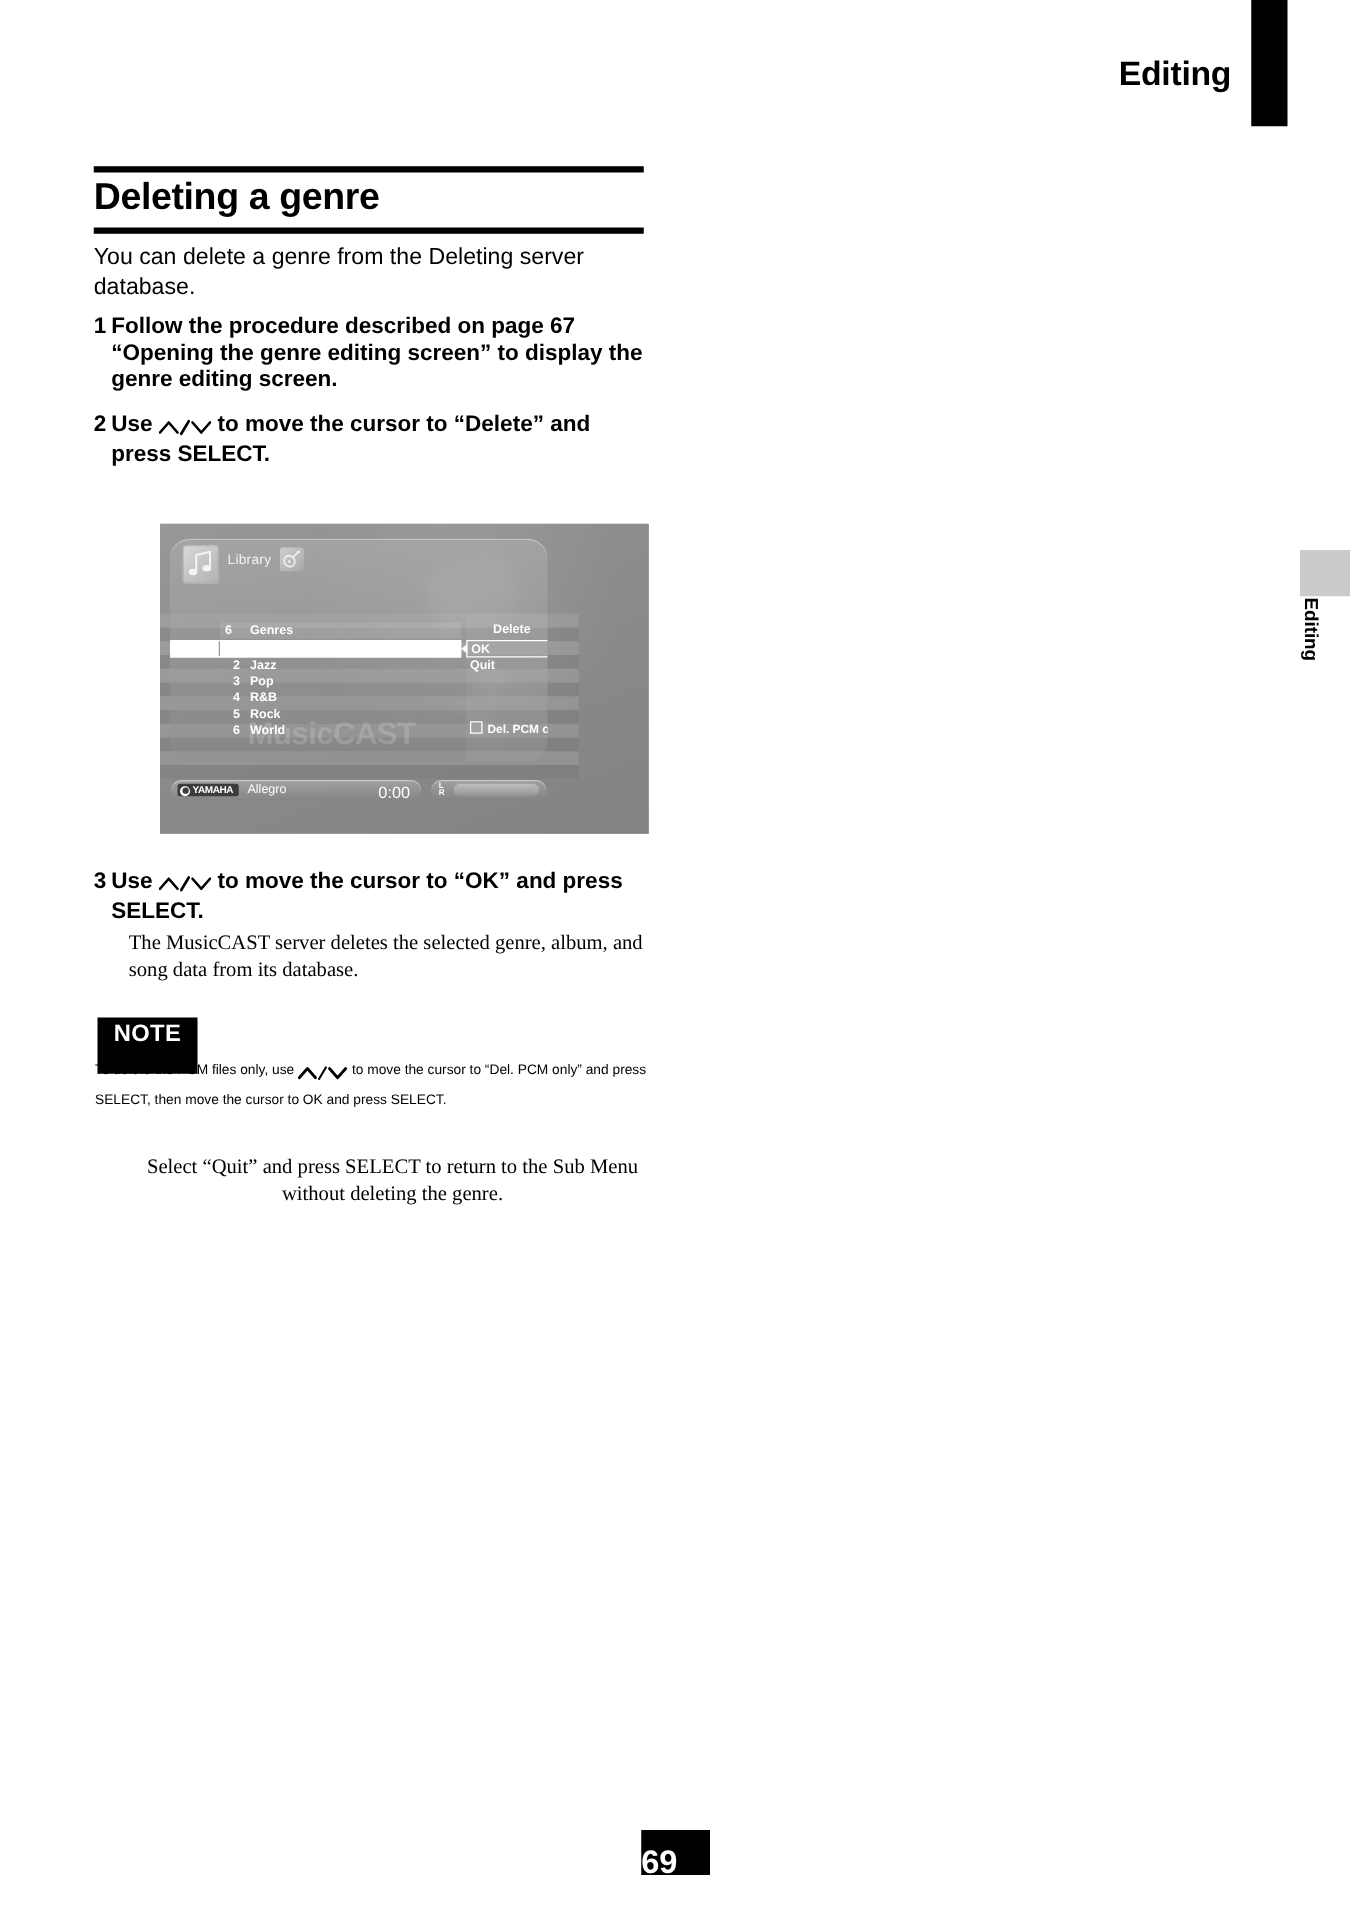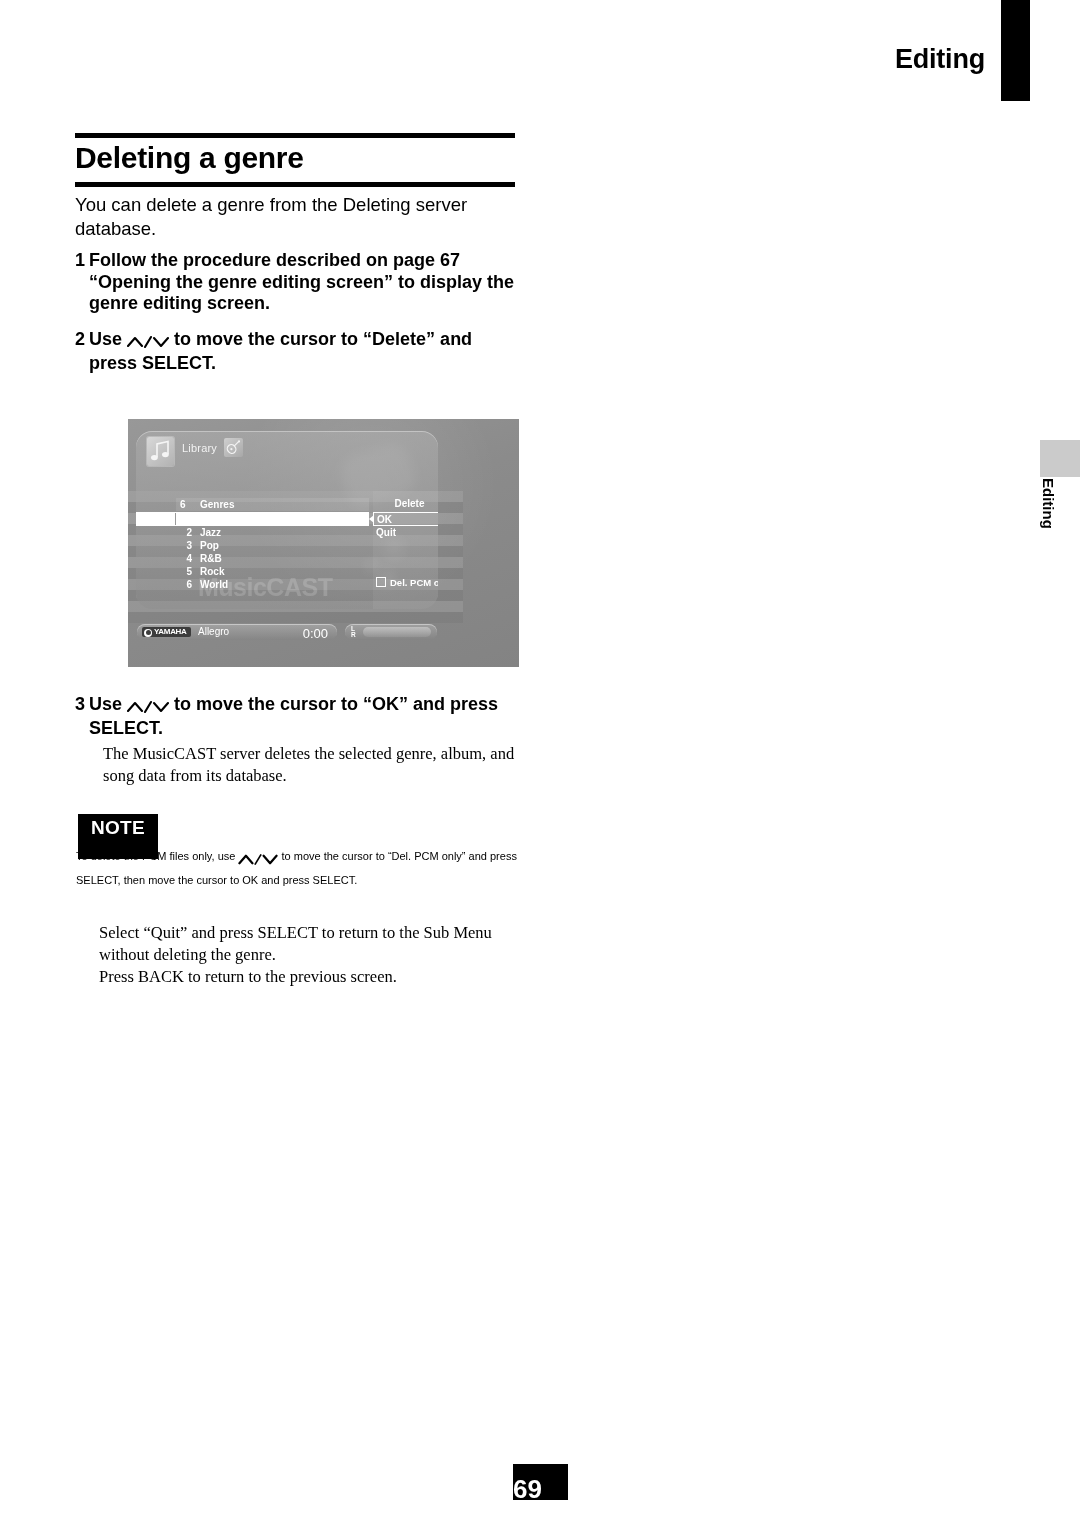--- a/index.html
+++ b/index.html
@@ -435,20 +435,21 @@
     font-family: "Liberation Sans", sans-serif;
   }
   .note-sub {
     position: absolute;
     left: 99px;
     top: 922px;
     width: 430px;
     font-size: 16.5px;
     line-height: 22px;
     font-family: "Liberation Serif", serif;
+    text-align: center;
   }
 
   
   .pagenum {
     position: absolute;
     left: 513px;
     top: 1464px;
     width: 55px;
     height: 36px;
     background: #000000;
@@ -617,16 +618,15 @@
     <svg width="40" height="13" viewBox="0 0 42 14" aria-hidden="true">
       <path d="M1 11 L8 3 L15 11" fill="none" stroke="#000" stroke-width="2.4" stroke-linecap="round" stroke-linejoin="round"></path>
       <path d="M18 12 L24 2" fill="none" stroke="#000" stroke-width="1.8" stroke-linecap="round"></path>
       <path d="M27 3 L34 11 L41 3" fill="none" stroke="#000" stroke-width="2.4" stroke-linecap="round" stroke-linejoin="round"></path>
     </svg>
   </span>
   <span>to move the cursor to “Del. PCM only” and press SELECT, then move the cursor to OK and press SELECT.</span>
 </div>
 <div class="note-sub">
   <div>Select “Quit” and press SELECT to return to the Sub Menu without deleting the genre.</div>
-  <div>Press BACK to return to the previous screen.</div>
 </div>
 
 <div class="pagenum">69</div>
 
 </body></html>

